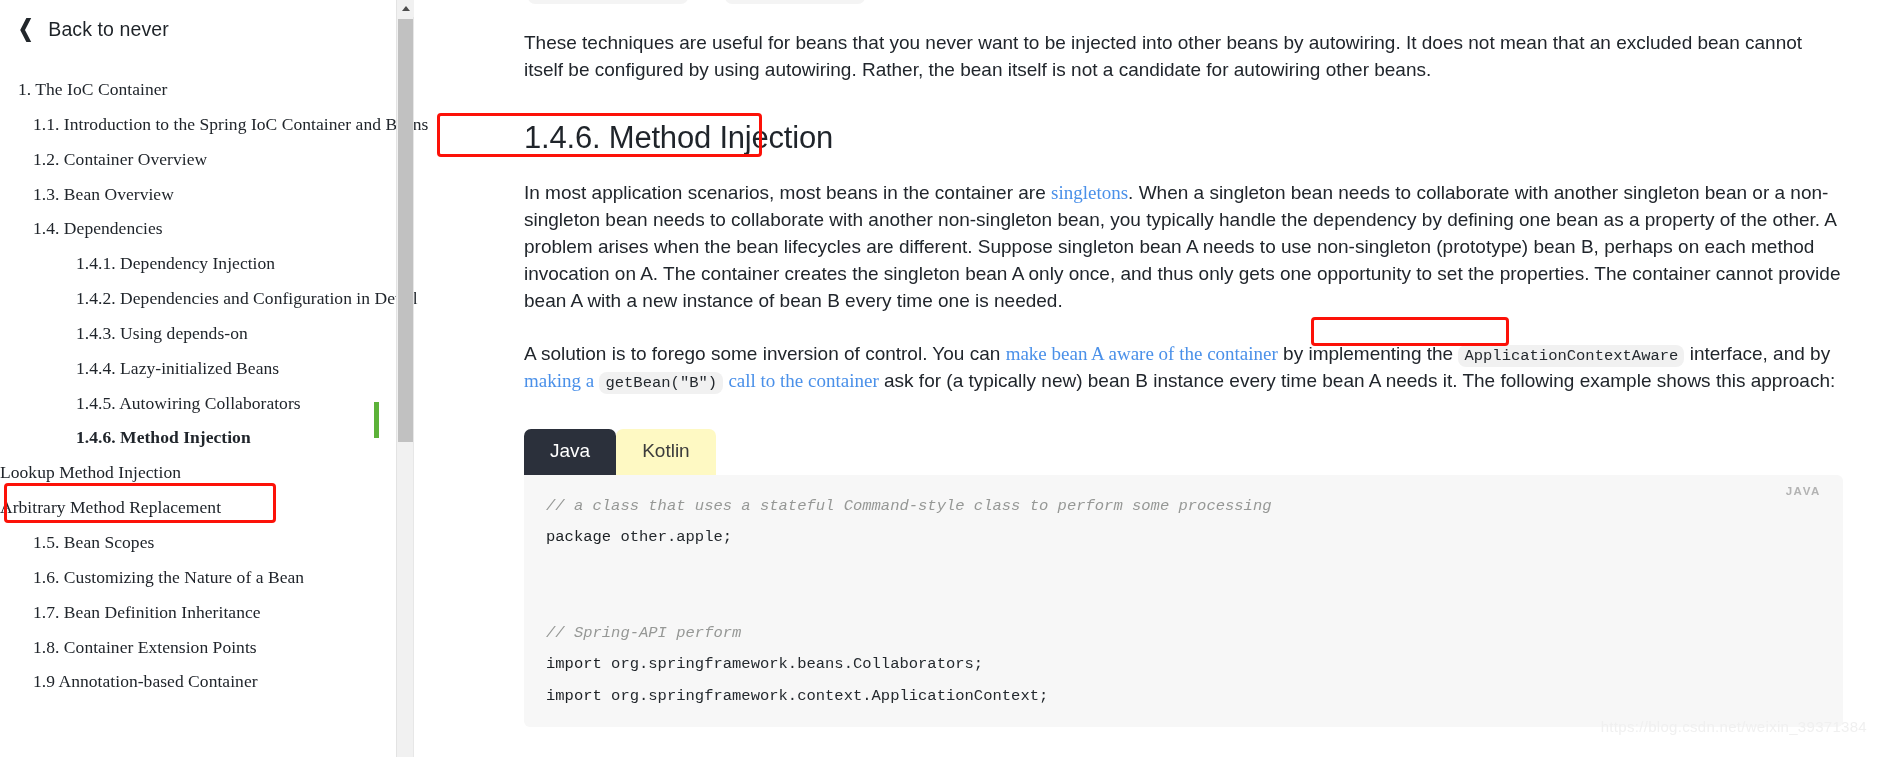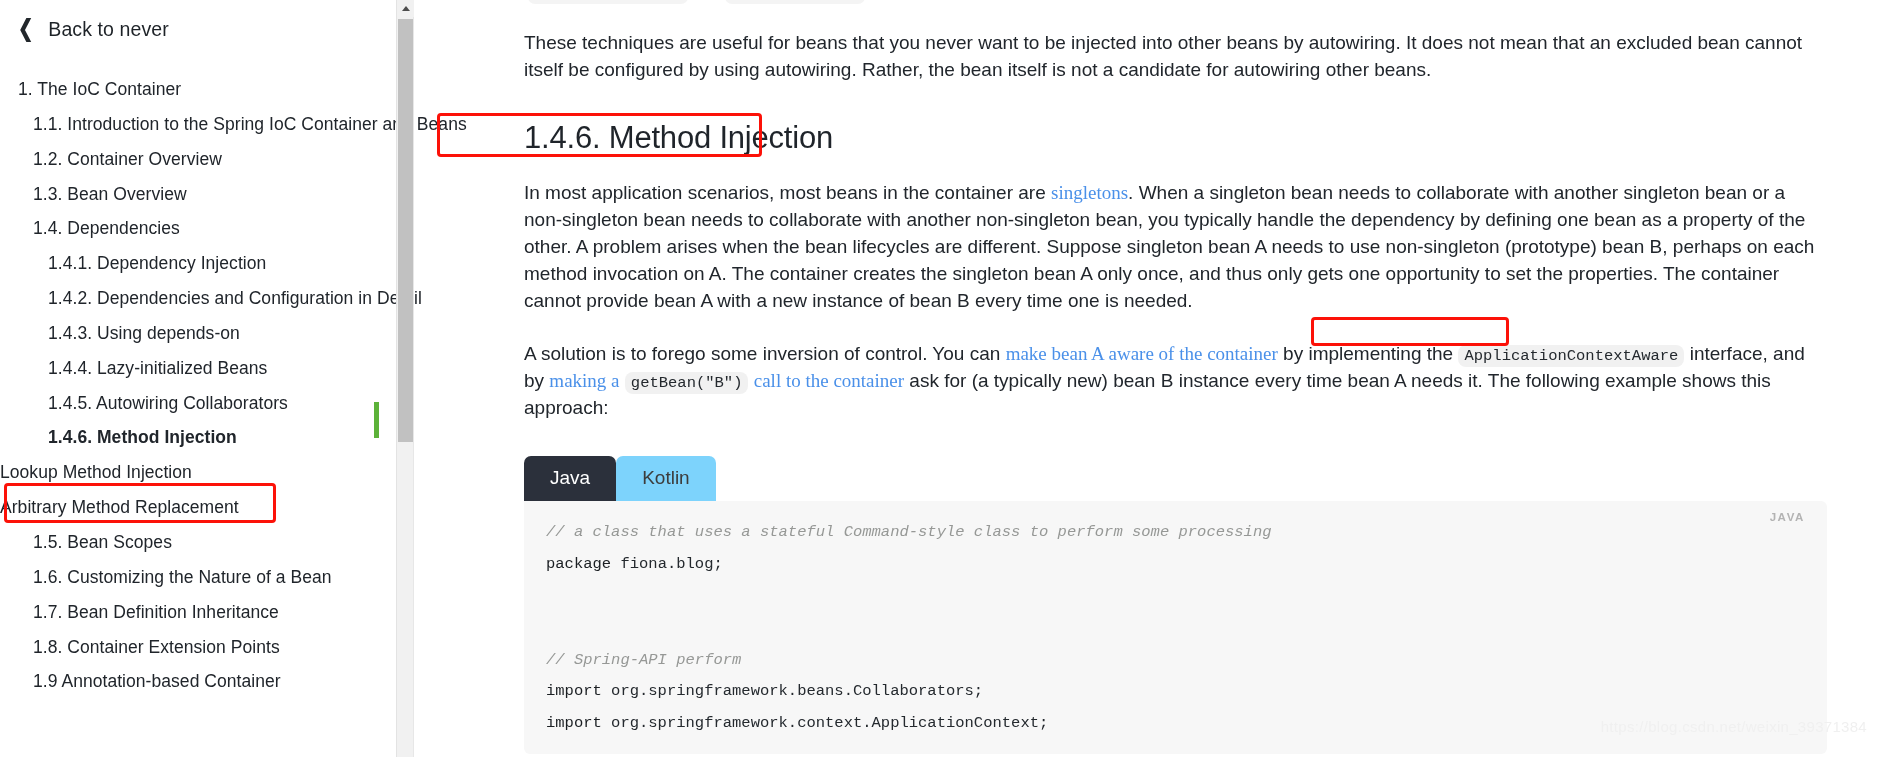--- a/index.html
+++ b/index.html
@@ -42,32 +42,33 @@
     margin-top: -2px;
   }
   .back-label {
     font-size: 19.5px;
     color: #1e2328;
     letter-spacing: .1px;
   }
 
   .toc {
     padding: 26px 0 0 0;
+    font-family: Liberation Serif, serif;
   }
   .toc-item {
     font-size: 17.5px;
     line-height: 1.42;
     color: #20252b;
     padding: 5px 14px 5px 0;
     letter-spacing: .05px;
     white-space: normal;
   }
   .lvl1 { margin-left: 18px; }
   .lvl2 { margin-left: 33px; }
-  .lvl3 { margin-left: 48px; }
+  .lvl3 { margin-left: 76px; }
   .lvl4 { }
 
   .toc-item.current {
     font-weight: 700;
     display: inline-block;
   }
 
   
   .redbox {
     position: absolute;
@@ -144,21 +145,21 @@
     background: #e7e7e7;
     z-index: 10;
   }
 
   
   #main {
     position: relative;
     flex: 1 1 auto;
     height: 757px;
     background: #ffffff;
-    padding: 0 60px 0 32px;
+    padding: 0 44px 0 32px;
     overflow: hidden;
   }
   .top-ghost {
     position: absolute;
     top: -14px;
     height: 18px;
     background: #f4f4f4;
     border-radius: 7px;
   }
   #ghost-a { left: 36px; width: 160px; }
@@ -207,21 +208,21 @@
     padding: 11px 26px 12px 26px;
     border-radius: 7px 7px 0 0;
     cursor: pointer;
     line-height: 1.2;
   }
   .tab.active {
     background: #2b303b;
     color: #ffffff;
   }
   .tab.inactive {
-    background: #7dd3fc;
+    background: #fef9c3;
     color: #3c3c3c;
   }
   .codewrap {
     position: relative;
     background: #f7f7f7;
     border-radius: 0 6px 6px 6px;
     padding: 16px 22px 14px 22px;
     min-height: 170px;
   }
   .lang-badge {
@@ -298,21 +299,21 @@
     <p class="body"><span>A solution is to forego some inversion of control. You can </span><a class="link" href="#">make bean A aware of the container</a><span> by implementing the </span><code class="inline">ApplicationContextAware</code><span> interface, and by </span><a class="link" href="#">making a</a><span>&nbsp;</span><code class="inline">getBean("B")</code><span>&nbsp;</span><a class="link" href="#">call to the container</a><span> ask for (a typically new) bean B instance every time bean A needs it. The following example shows this approach:</span></p>
 
     <div class="tabs" id="code-tabs">
         <div class="tab active">Java</div>
         <div class="tab inactive">Kotlin</div>
       </div>
 
     <div class="codewrap">
       <span class="lang-badge">JAVA</span>
       <pre class="code" id="code-body"><span><span class="c-comment">// a class that uses a stateful Command-style class to perform some processing</span></span>
-<span><span class="c-kw">package</span><span> fiona.blog;</span></span>
+<span><span class="c-kw">package</span><span> other.apple;</span></span>
 <span></span>
 <span></span>
 <span><span class="c-comment">// Spring-API perform</span></span>
 <span><span class="c-kw">import</span><span> org.springframework.beans.Collaborators;</span></span>
 <span><span class="c-kw">import</span><span> org.springframework.context.ApplicationContext;</span></span>
 </pre>
     </div>
 
     <div id="watermark">https://blog.csdn.net/weixin_39371384</div>
   </main>

